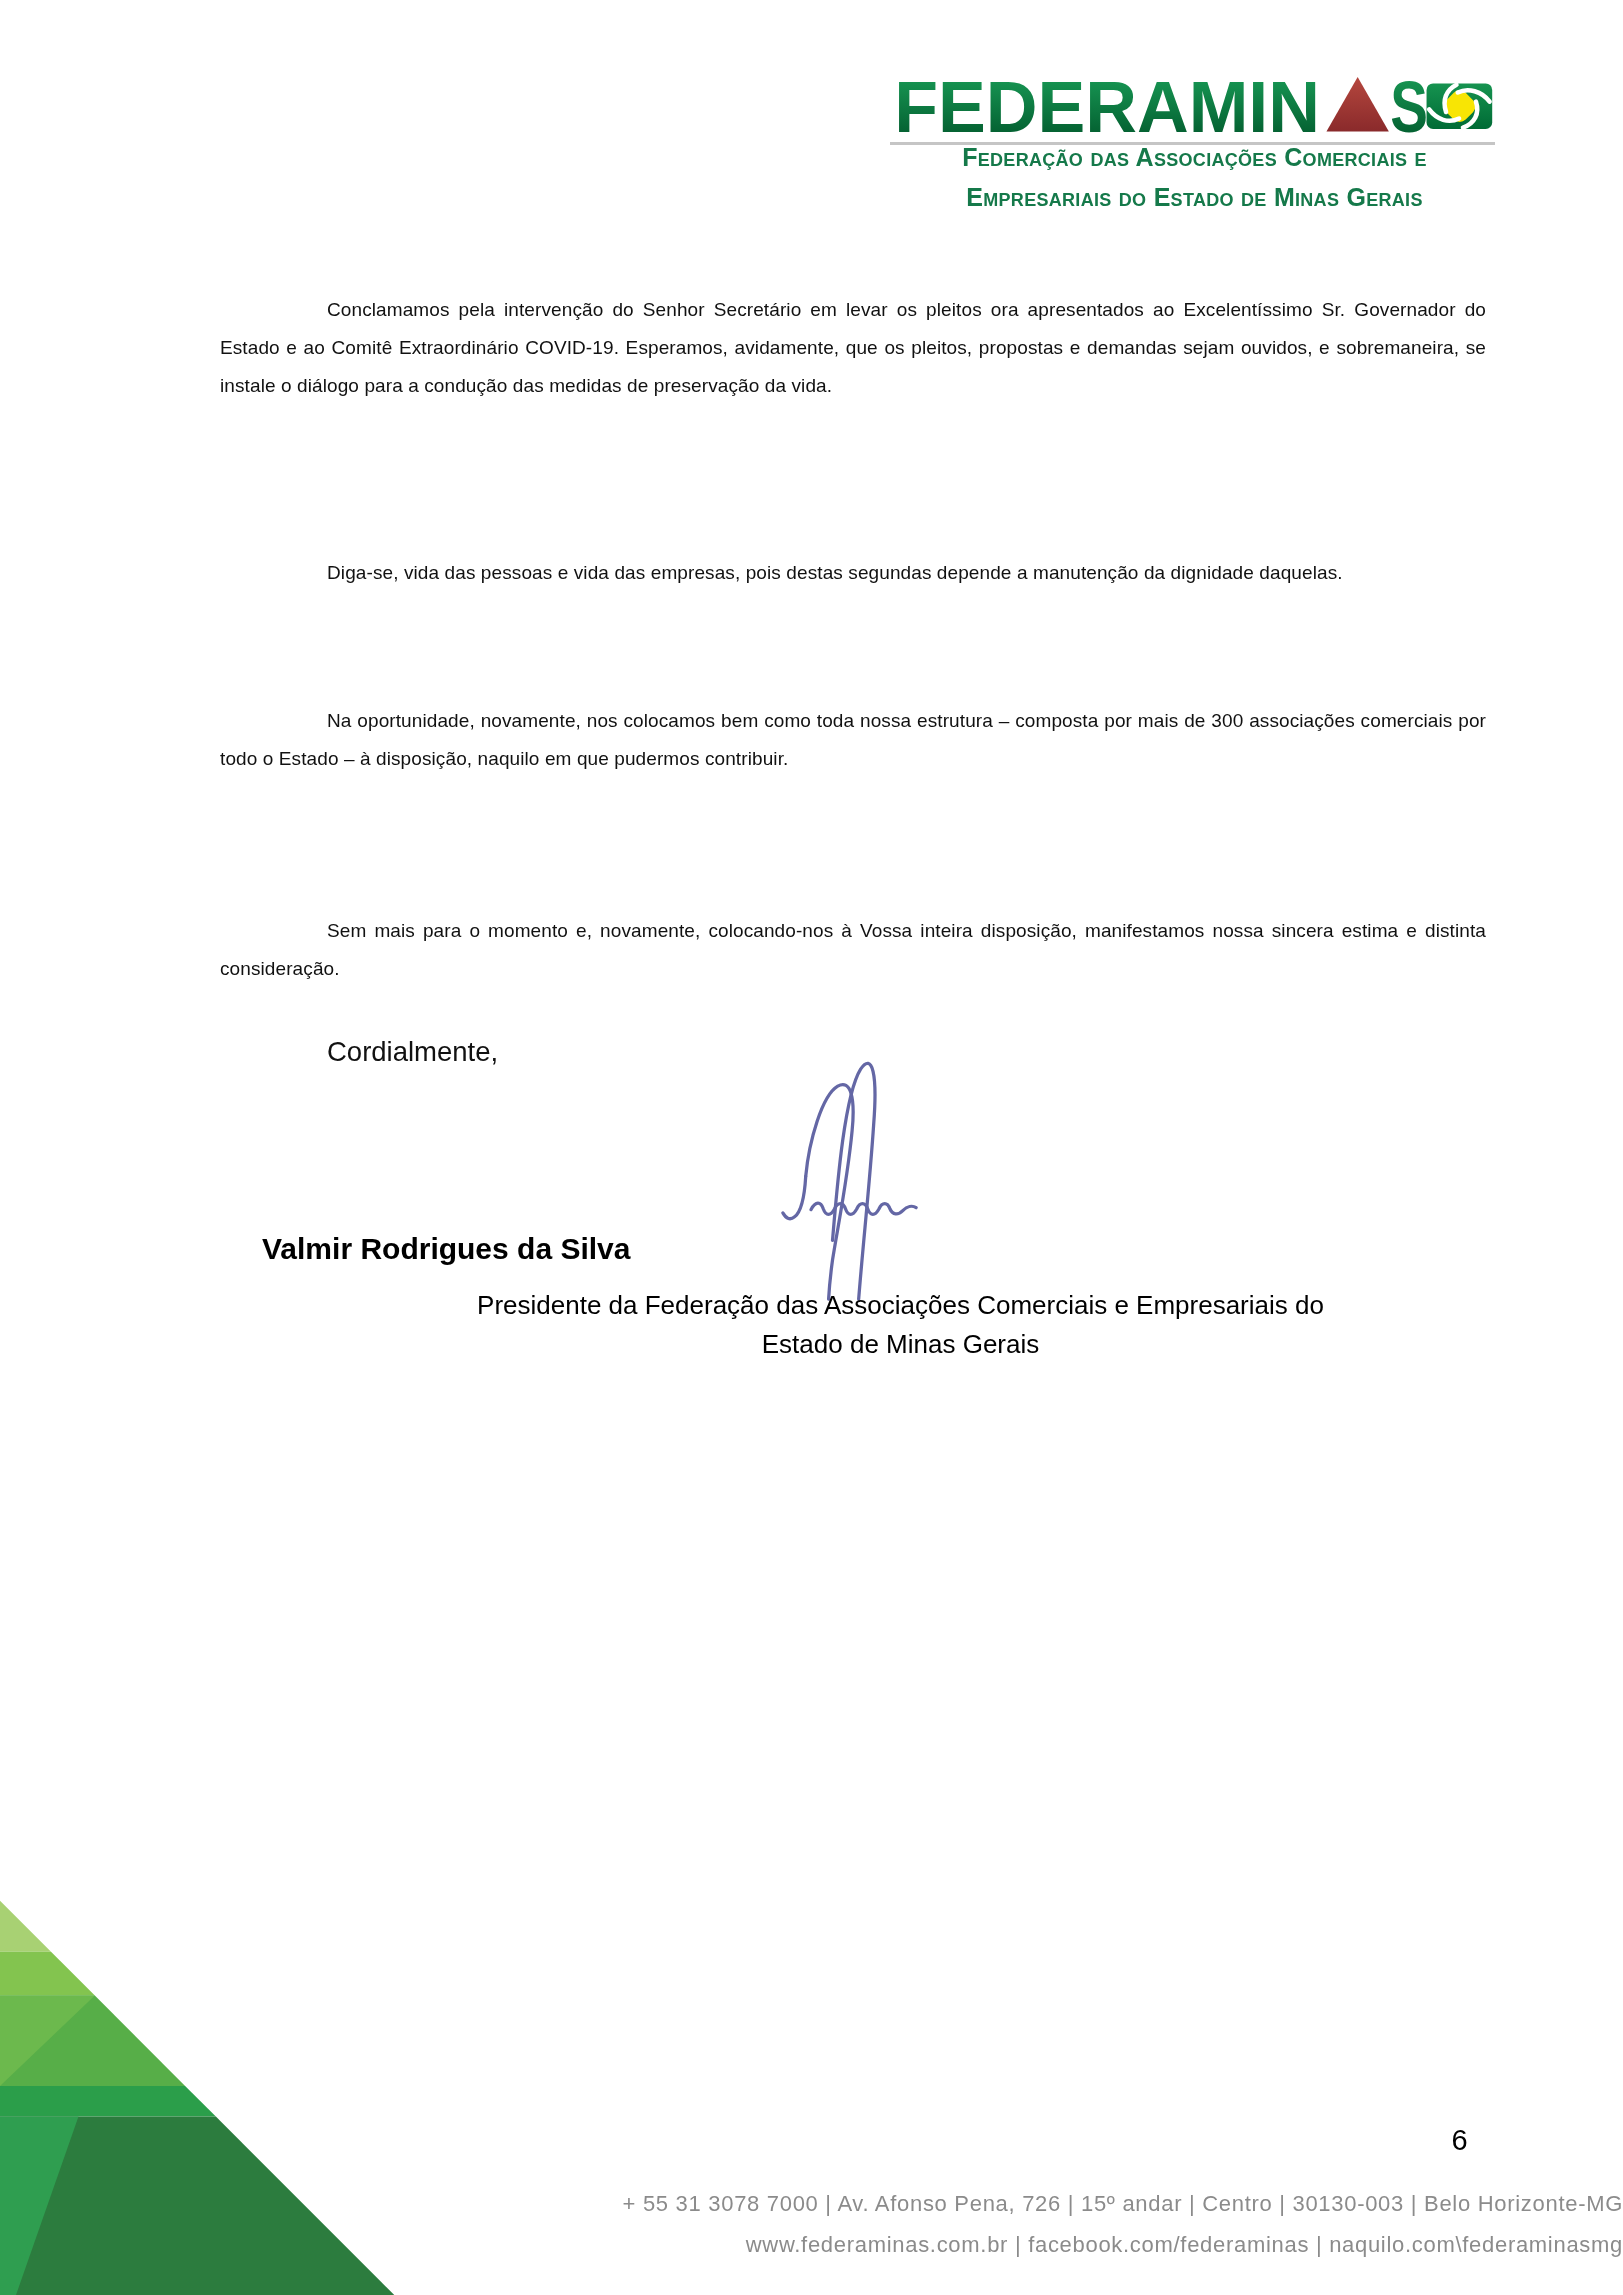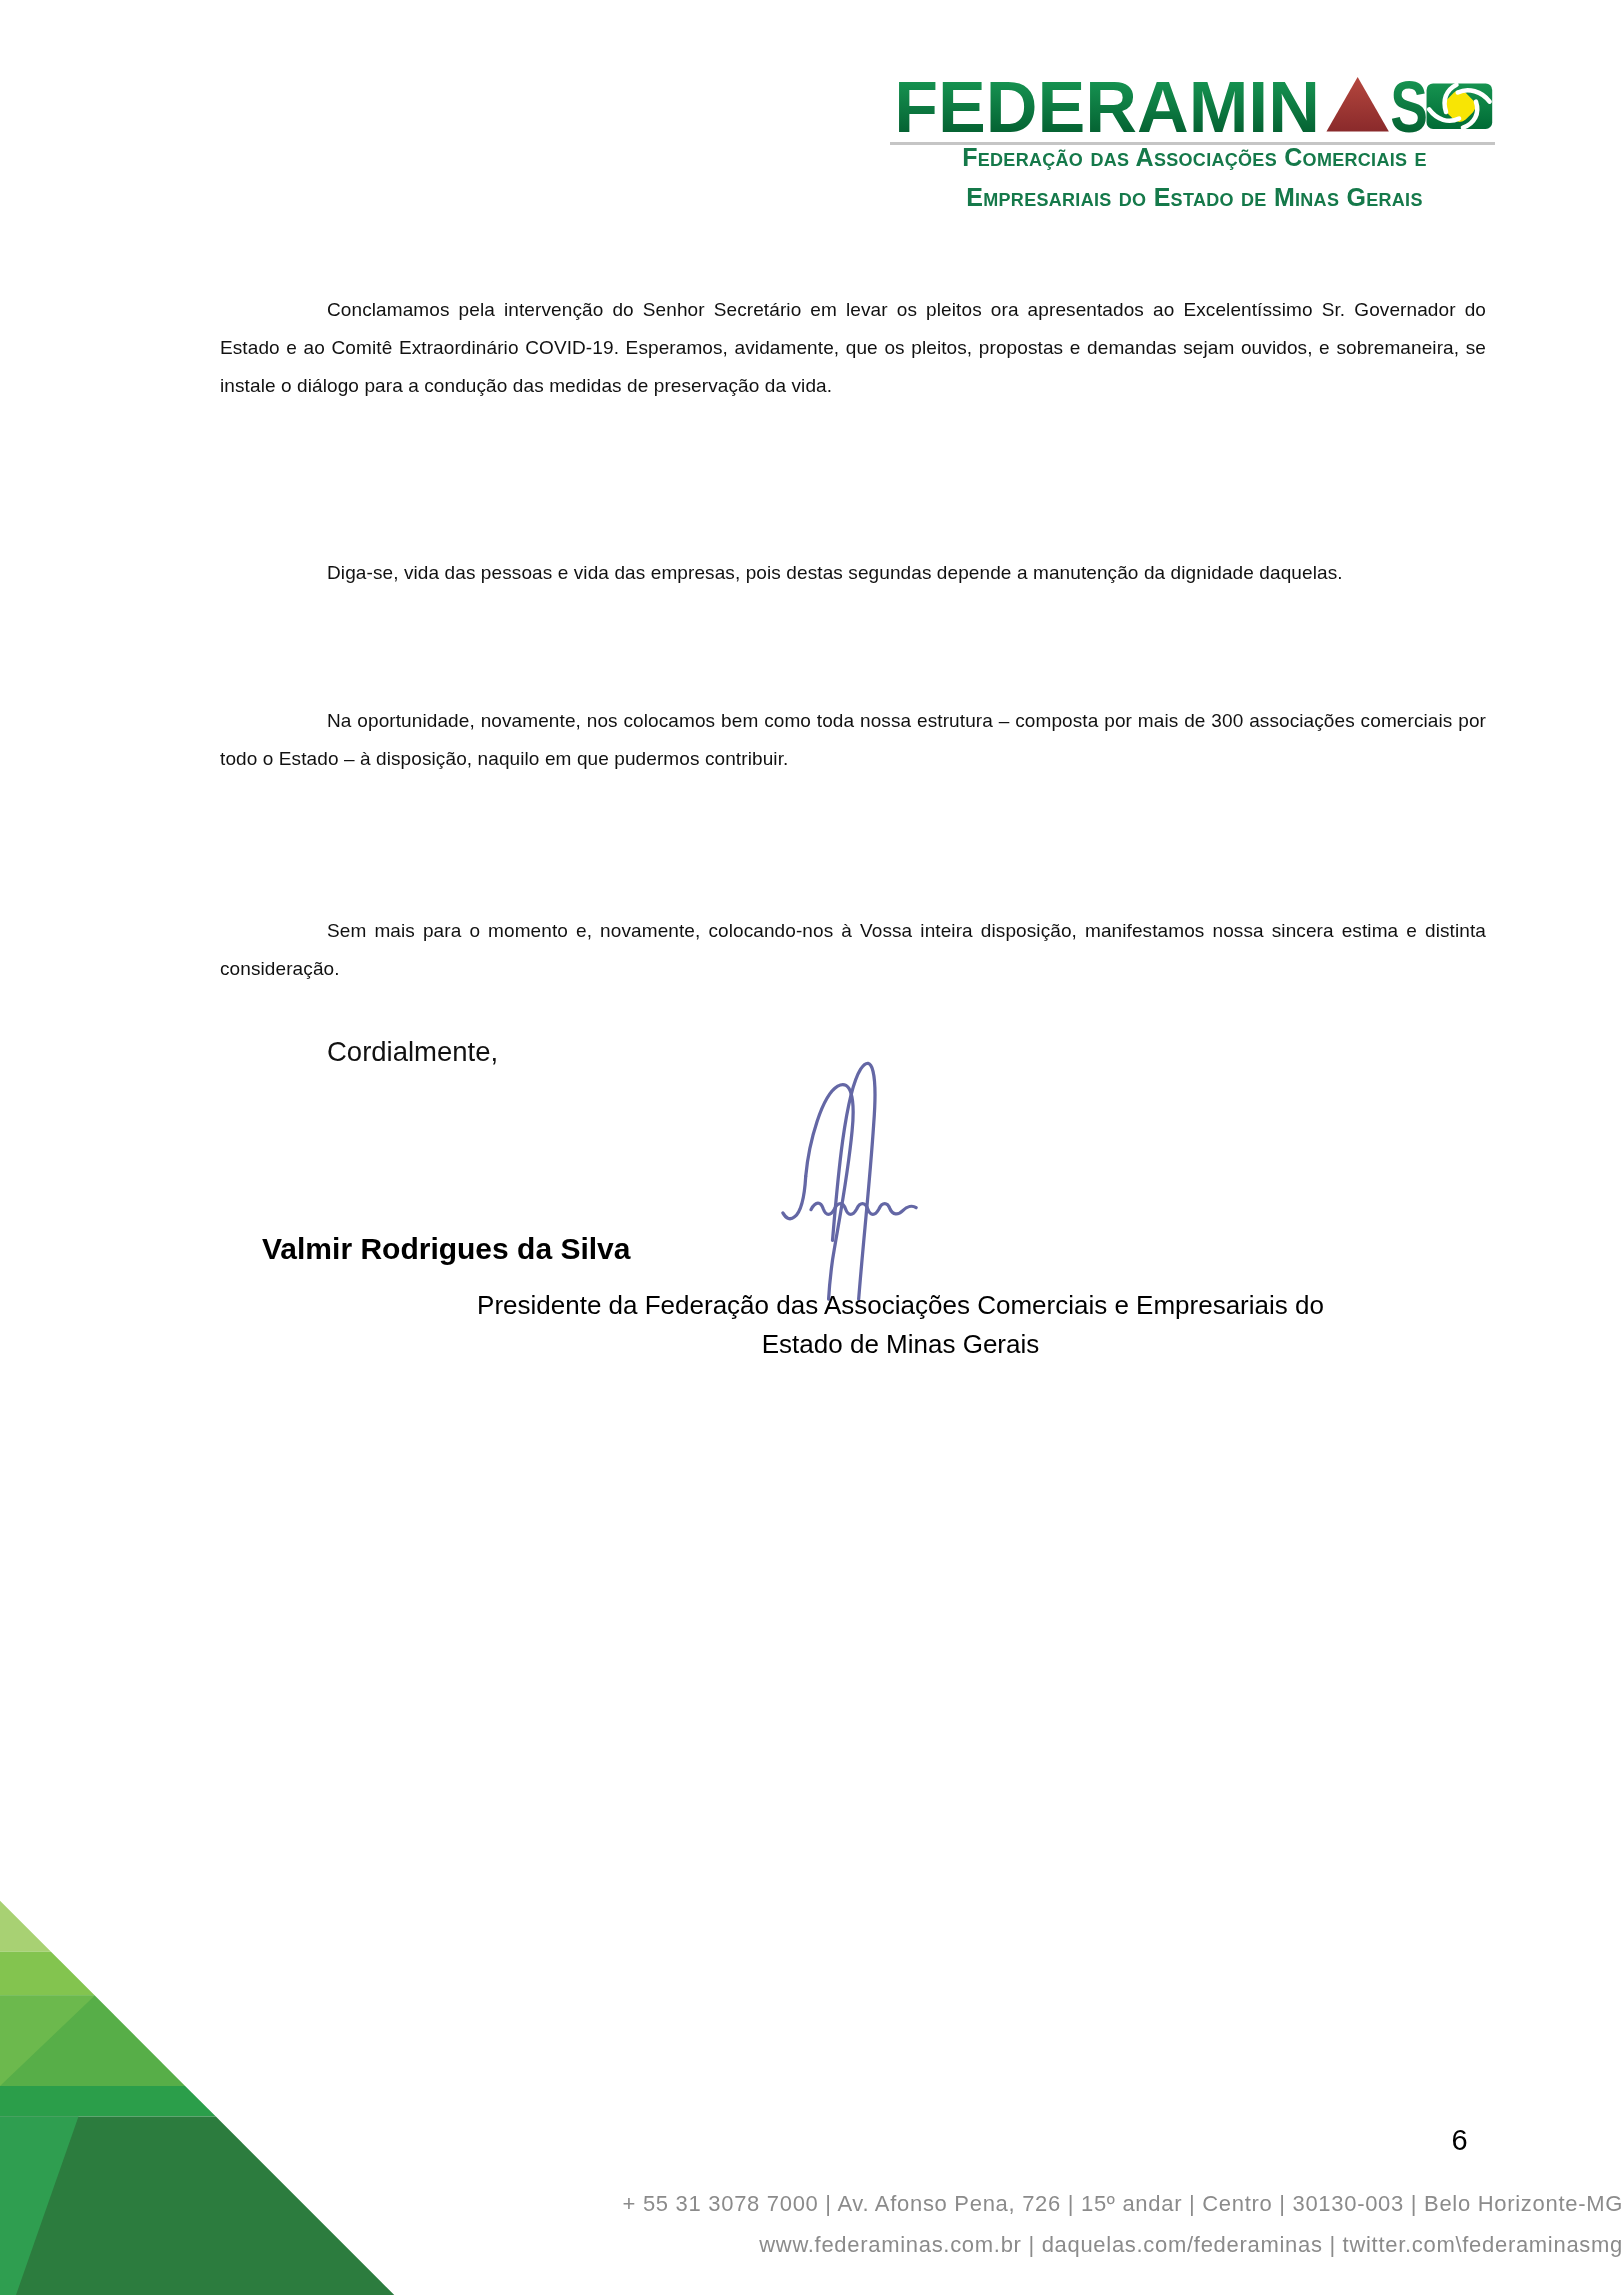--- a/index.html
+++ b/index.html
@@ -94,17 +94,17 @@
     <polygon points="0,82 78,82 145,149 0,149" fill="#83c44f"></polygon>
     <polygon points="0,149 145,149 283,287 0,287" fill="#57ae48"></polygon>
     <polygon points="0,149 145,149 0,287" fill="#6cb94d"></polygon>
     <polygon points="0,287 283,287 330,334 0,334" fill="#2b9e4a"></polygon>
     <polygon points="0,334 330,334 604,608 0,608" fill="#2c7c3e"></polygon>
     <polygon points="0,334 120,334 24,608 0,608" fill="#2f9e50"></polygon>
   </svg>
 
   <div class="abs footer">
     <div>+ 55 31  3078 7000 | Av. Afonso Pena,  726 | 15º andar | Centro | 30130-003 | Belo Horizonte-MG</div>
-    <div>www.federaminas.com.br | daquelas.com/federaminas | twitter.com\federaminasmg</div>
+    <div>www.federaminas.com.br | facebook.com/federaminas | naquilo.com\federaminasmg</div>
   </div>
 
 </div>
 
 
 </body></html>

